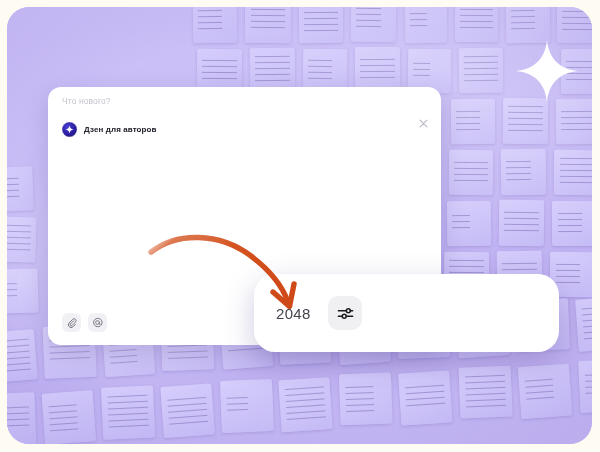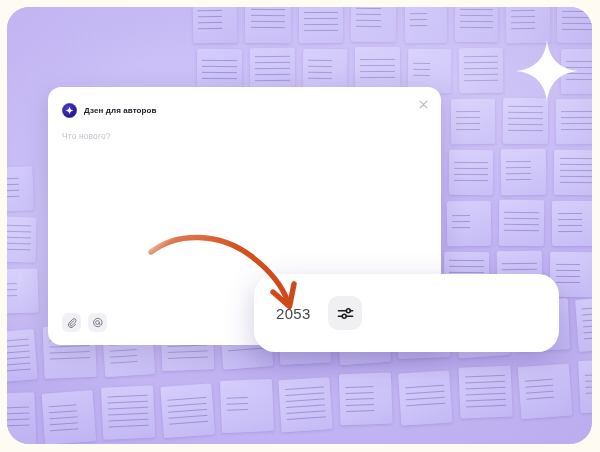--- a/index.html
+++ b/index.html
@@ -316,54 +316,54 @@
     </div>
 
     <div id="bg-bloom"></div>
 
     <svg id="sparkle" viewBox="0 0 100 100">
       <path d="M50 0 C53 30 70 47 100 50 C70 53 53 70 50 100 C47 70 30 53 0 50 C30 47 47 30 50 0 Z" fill="#ffffff"></path>
     </svg>
 
     <div id="composer-card">
 
+      <div id="composer-placeholder">Что нового?</div>
+
       <div id="composer-header">
         <span id="brand-icon">
           <svg width="9" height="9" viewBox="0 0 24 24">
             <path d="M12 1.5 C13 8 16 11 22.5 12 C16 13 13 16 12 22.5 C11 16 8 13 1.5 12 C8 11 11 8 12 1.5 Z" fill="#ffffff"></path>
           </svg>
         </span>
         <span id="brand-title">Дзен для авторов</span>
 
         <span id="close-button">
           <svg width="9" height="9" viewBox="0 0 12 12">
             <path d="M1.4 1.4 L10.6 10.6 M10.6 1.4 L1.4 10.6" stroke="#b9b9c4" stroke-width="1.5" stroke-linecap="round"></path>
           </svg>
         </span>
       </div>
-
-      <div id="composer-placeholder">Что нового?</div>
 
       <div id="composer-footer">
         <span class="tool-button">
           <svg width="10" height="10" viewBox="0 0 16 16">
             <path d="M10.8 4.2 L5.4 9.6 a1.8 1.8 0 0 0 2.5 2.5 l5.6-5.6 a3.1 3.1 0 0 0-4.4-4.4 L3.3 8.0 a4.4 4.4 0 0 0 6.2 6.2 l4.0-4.0" fill="none" stroke="#6f6f7b" stroke-width="1.5" stroke-linecap="round" stroke-linejoin="round"></path>
           </svg>
         </span>
         <span class="tool-button">
           <svg width="11" height="11" viewBox="0 0 16 16">
             <circle cx="8" cy="8" r="2.7" fill="none" stroke="#6f6f7b" stroke-width="1.3"></circle>
             <path d="M10.7 8 v1.6 a2.1 2.1 0 0 0 3.0 1.9 A6.2 6.2 0 1 0 11.4 13.6" fill="none" stroke="#6f6f7b" stroke-width="1.3" stroke-linecap="round"></path>
           </svg>
         </span>
       </div>
     </div>
 
     <div id="publish-panel">
-      <span id="char-counter">2053</span>
+      <span id="char-counter">2048</span>
 
       <span id="settings-button">
         <svg width="19" height="19" viewBox="0 0 24 24">
           <g stroke="#1a1a1f" stroke-width="1.9" stroke-linecap="round" fill="none">
             <path d="M3 8.5 H13"></path>
             <path d="M18 8.5 H21"></path>
             <path d="M3 15.5 H8"></path>
             <path d="M13 15.5 H21"></path>
           </g>
           <circle cx="15.6" cy="8.5" r="2.5" fill="none" stroke="#1a1a1f" stroke-width="1.9"></circle>

